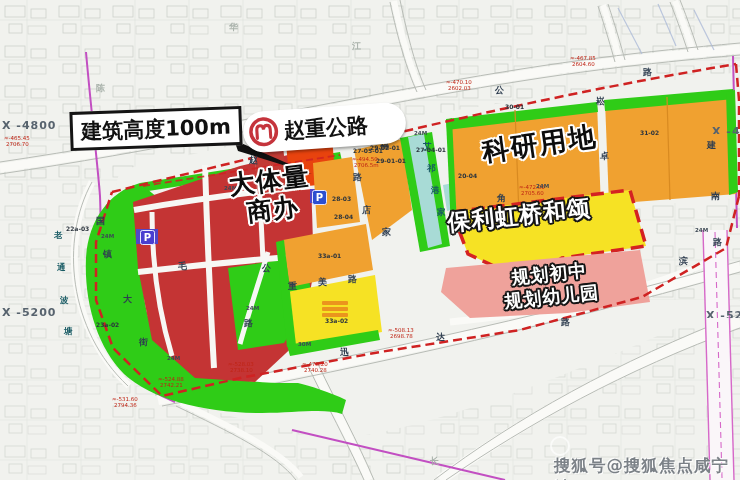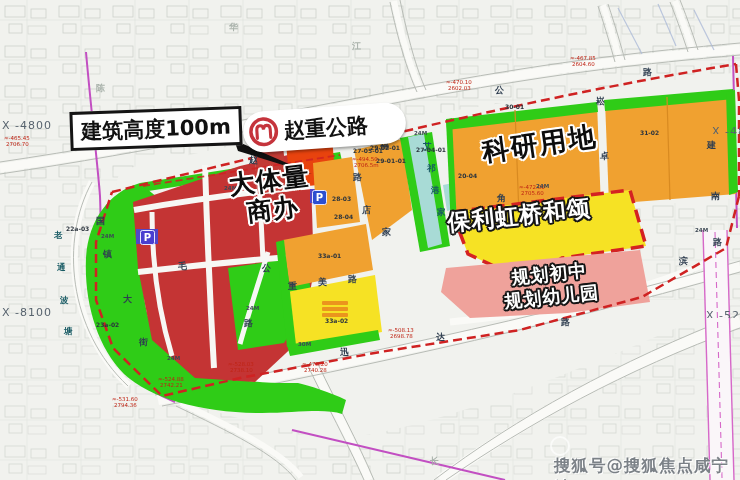--- a/index.html
+++ b/index.html
@@ -24,21 +24,21 @@
   .zone-research{left:452px;top:128px;width:175px;text-align:center;font-size:27px;color:#0c0c0c;transform:rotate(-8deg);letter-spacing:2px;}
   .zone-poly{left:447px;top:199px;width:200px;font-size:23px;color:#fff;transform:rotate(-6deg);}
   .zone-school{left:478px;top:262px;width:145px;text-align:center;font-size:18px;color:#fff;transform:rotate(-6deg);line-height:1.3;}
   .callout{position:absolute;left:70px;top:109px;width:166px;height:33px;background:#fff;
     border:3px solid #151515;display:flex;align-items:center;justify-content:center;
     font-size:21px;font-weight:bold;color:#111;transform:rotate(-2deg);z-index:4;}
   .pill{position:absolute;left:243px;top:107px;width:163px;height:41px;background:#fff;
     border-radius:22px;transform:rotate(-4deg);display:flex;align-items:center;gap:5px;
     padding-left:5px;box-sizing:border-box;box-shadow:0 2px 3px rgba(0,0,0,.35);
     font-size:21px;font-weight:bold;color:#111;z-index:4;}
-  .xcoord{position:absolute;font-size:11px;font-weight:normal;color:#57636e;letter-spacing:1px;z-index:2;white-space:nowrap;}
+  .xcoord{position:absolute;font-size:11px;font-weight:bold;color:#57636e;letter-spacing:1px;z-index:2;white-space:nowrap;}
   .clip{position:absolute;overflow:hidden;z-index:2;height:14px;}
   .clip .xcoord{position:static;}
   .p-icon{position:absolute;width:13px;height:13px;background:#2d4fd0;color:#fff;font-size:10px;
     font-weight:bold;display:flex;align-items:center;justify-content:center;border-radius:2.5px;
     border:1px solid #e8e8ff;z-index:3;line-height:1;}
   .wm1{position:absolute;left:572px;top:434px;font-size:20px;font-weight:bold;letter-spacing:2px;
     color:rgba(255,255,255,.78);z-index:5;
     text-shadow:1px 1px 1px #8e9398,-1px -1px 1px #8e9398,1px -1px 1px #8e9398,-1px 1px 1px #8e9398;}
   .wm2{position:absolute;left:554px;top:455px;font-size:16.5px;font-weight:bold;letter-spacing:1px;
     color:rgba(105,112,118,.88);z-index:5;
@@ -298,21 +298,21 @@
 <div class="zone zone-research ow">科研用地</div>
 
 <div class="zone zone-poly ob">保利虹桥和颂</div>
 
 <div class="zone zone-school ob">
   <div>规划初中</div>
   <div>规划幼儿园</div>
 </div>
 
 <div class="xcoord" style="left:2px;top:119px">X -4800</div>
-<div class="xcoord" style="left:2px;top:306px">X -8100</div>
+<div class="xcoord" style="left:2px;top:306px">X -5200</div>
 <div class="clip" style="left:712px;top:120px;width:28px">
   <span class="xcoord">X -48</span>
 </div>
 <div class="clip" style="left:706px;top:304px;width:34px">
   <span class="xcoord">X -520</span>
 </div>
 
 <div class="p-icon" style="left:140px;top:230px;background:#4a3fd0">P</div>
 <div class="p-icon" style="left:312px;top:190px">P</div>
 

